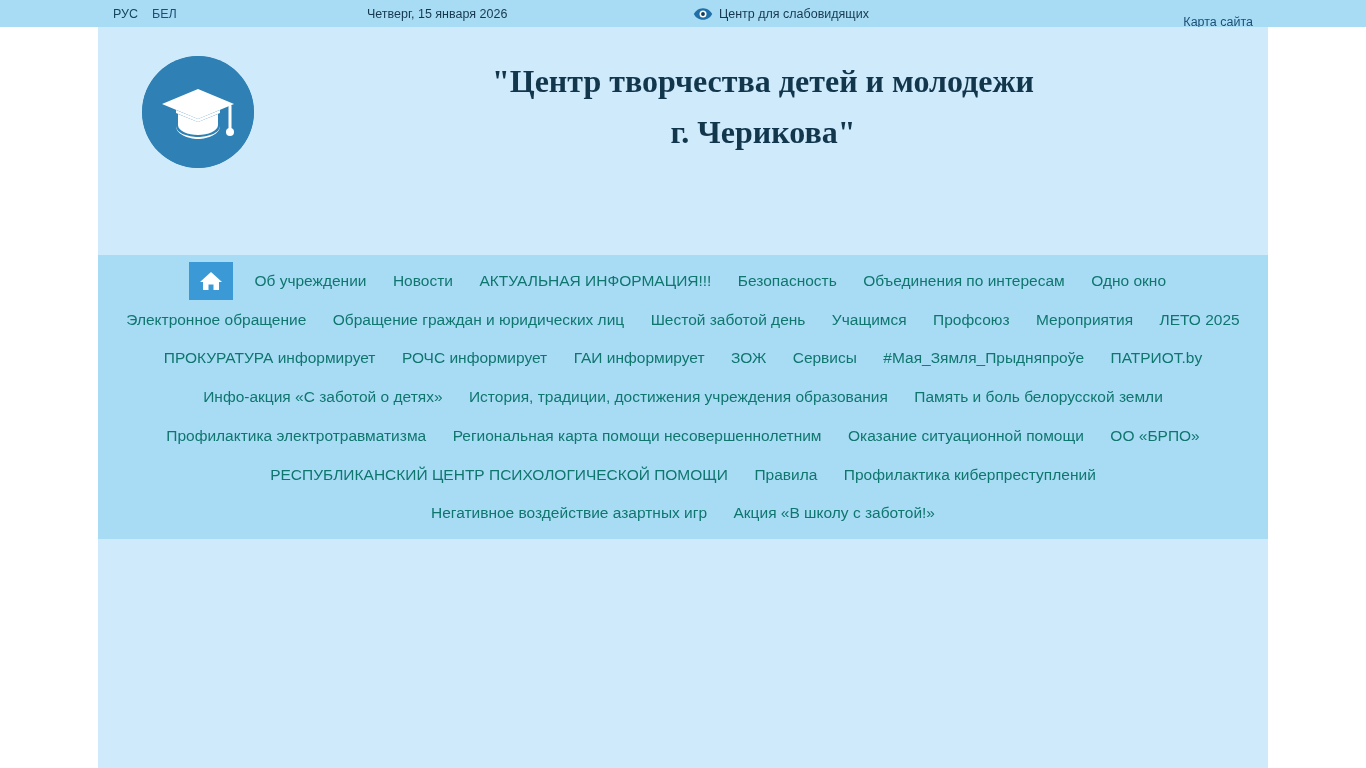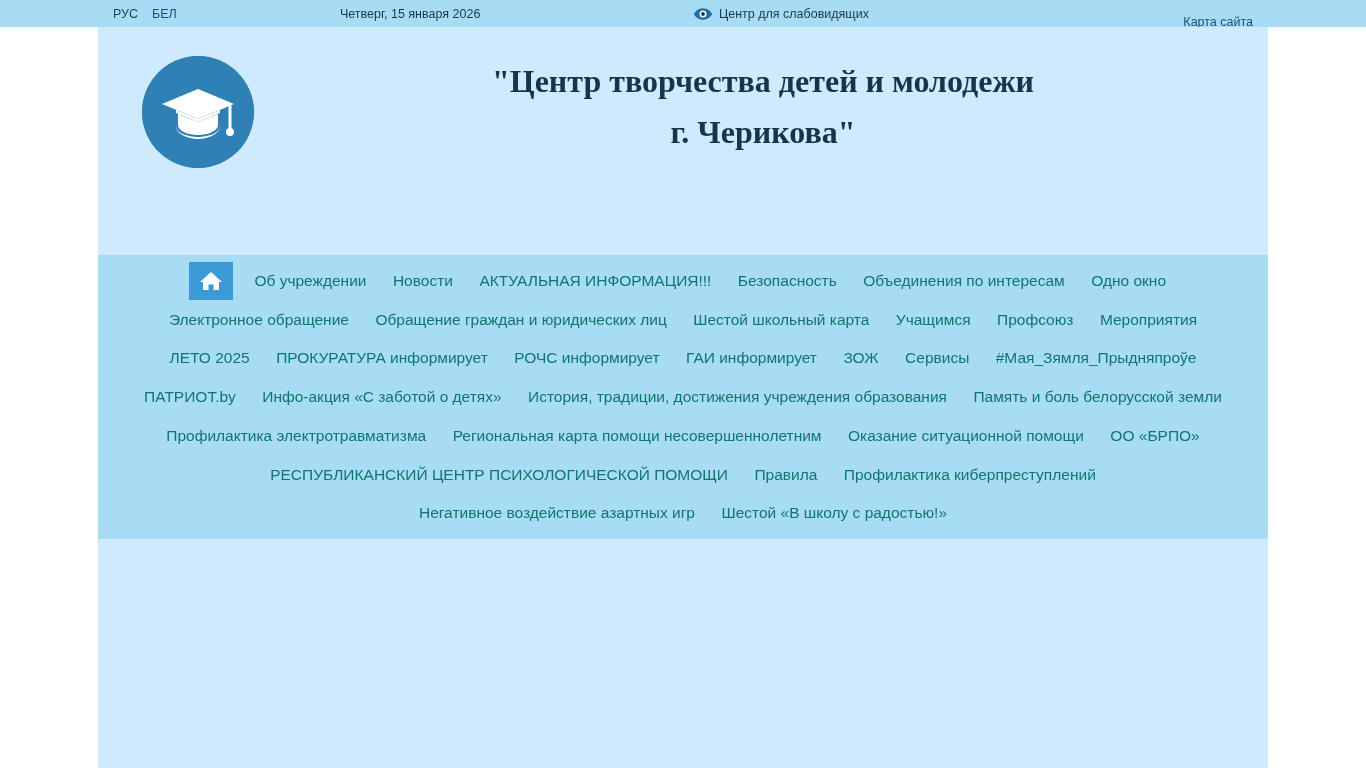--- a/index.html
+++ b/index.html
@@ -45,21 +45,21 @@
   .lang-link {
     color: #1c4f75;
     text-decoration: none;
     font-size: 12.5px;
     cursor: pointer;
   }
   .lang-link.active { color: #15455f; }
 
   .topdate {
     position: absolute;
-    left: 340px;
+    left: 367px;
     top: 0;
     height: 27px;
     display: flex;
     align-items: center;
     font-size: 12.5px;
     color: #16384f;
   }
 
   .bvi {
     position: absolute;
@@ -261,21 +261,21 @@
         </span>
 
         <a class="nav-link" href="#">Об учреждении</a>
         <a class="nav-link" href="#">Новости</a>
         <a class="nav-link" href="#">АКТУАЛЬНАЯ ИНФОРМАЦИЯ!!!</a>
         <a class="nav-link" href="#">Безопасность</a>
         <a class="nav-link" href="#">Объединения по интересам</a>
         <a class="nav-link" href="#">Одно окно</a>
         <a class="nav-link" href="#">Электронное обращение</a>
         <a class="nav-link" href="#">Обращение граждан и юридических лиц</a>
-        <a class="nav-link" href="#">Шестой школьный карта</a>
+        <a class="nav-link" href="#">Шестой заботой день</a>
         <a class="nav-link" href="#">Учащимся</a>
         <a class="nav-link" href="#">Профсоюз</a>
         <a class="nav-link" href="#">Мероприятия</a>
         <a class="nav-link" href="#">ЛЕТО 2025</a>
         <a class="nav-link" href="#">ПРОКУРАТУРА информирует</a>
         <a class="nav-link" href="#">РОЧС информирует</a>
         <a class="nav-link" href="#">ГАИ информирует</a>
         <a class="nav-link" href="#">ЗОЖ</a>
         <a class="nav-link" href="#">Сервисы</a>
         <a class="nav-link" href="#">#Мая_Зямля_Прыдняпроўе</a>
@@ -284,19 +284,19 @@
         <a class="nav-link" href="#">История, традиции, достижения учреждения образования</a>
         <a class="nav-link" href="#">Память и боль белорусской земли</a>
         <a class="nav-link" href="#">Профилактика электротравматизма</a>
         <a class="nav-link" href="#">Региональная карта помощи несовершеннолетним</a>
         <a class="nav-link" href="#">Оказание ситуационной помощи</a>
         <a class="nav-link" href="#">ОО «БРПО»</a>
         <a class="nav-link" href="#">РЕСПУБЛИКАНСКИЙ ЦЕНТР ПСИХОЛОГИЧЕСКОЙ ПОМОЩИ</a>
         <a class="nav-link" href="#">Правила</a>
         <a class="nav-link" href="#">Профилактика киберпреступлений</a>
         <a class="nav-link" href="#">Негативное воздействие азартных игр</a>
-        <a class="nav-link" href="#">Шестой «В школу с радостью!»</a>
+        <a class="nav-link" href="#">Акция «В школу с заботой!»</a>
       </div>
     </nav>
 
     <div class="content-area"></div>
   </div>
 </div>
 
 </body></html>

